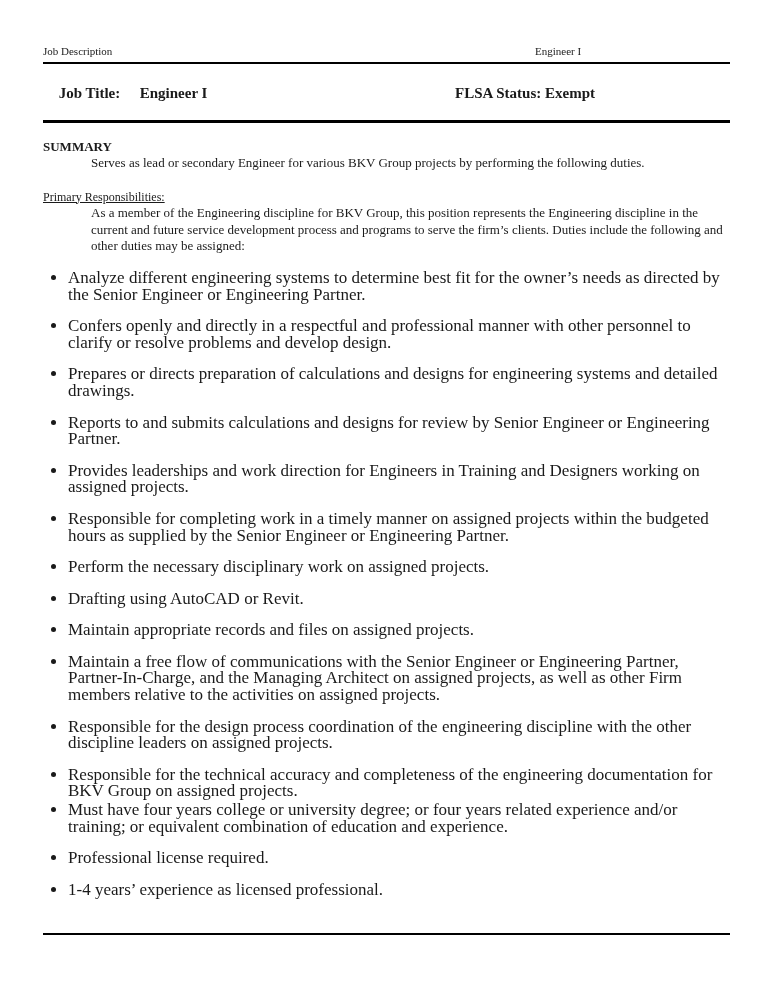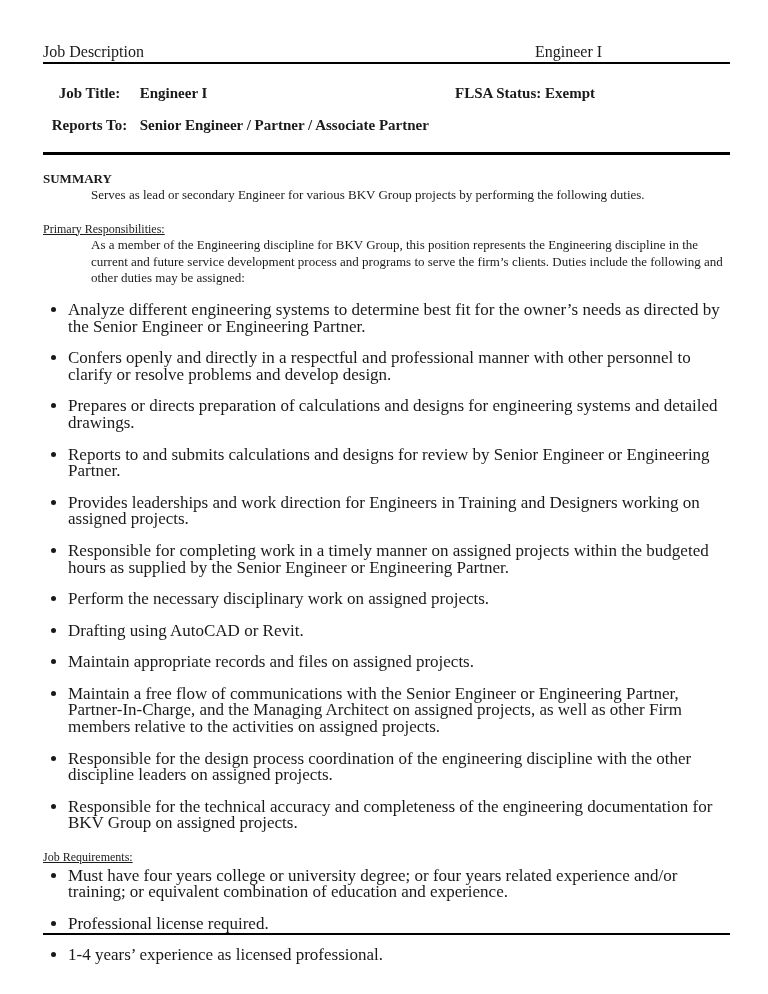--- a/index.html
+++ b/index.html
@@ -16,21 +16,21 @@
     position: absolute;
     left: 43px;
     right: 38px;
     top: 0;
     bottom: 0;
   }
   
   .hdr-row {
     position: relative;
     margin-top: 44px;
-    font-size: 16px;
+    font-size: 11px;
     line-height: 15px;
   }
   .hdr-right {
     position: absolute;
     left: 492px;
     top: 0;
   }
   .rule-thin {
     height: 2px;
     background: #000;
@@ -121,24 +121,20 @@
     <span class="hdr-right">Engineer I</span>
   </div>
   <div class="rule-thin"></div>
 
   <div class="meta-row">
     <span class="meta-label">Job Title:</span>
     <span>Engineer I</span>
     <span class="flsa">FLSA Status: Exempt</span>
   </div>
 
-  <div class="meta-row" style="margin-top:15px;">
-    <span class="meta-label">Reports To:</span>
-    <span>Senior Engineer / Partner / Associate Partner</span>
-  </div>
 
   <div class="rule-thick"></div>
 
   <div class="section-heading-bold">SUMMARY</div>
   <div class="body-text">Serves as lead or secondary Engineer for various BKV Group projects by performing the following duties.</div>
 
   <div class="section-heading-underline">Primary Responsibilities:</div>
   <div class="body-text">As a member of the Engineering discipline for BKV Group, this position represents the Engineering discipline in the current and future service development process and programs to serve the firm’s clients. Duties include the following and other duties may be assigned:</div>
 
   <ul class="bullets">
@@ -161,21 +157,20 @@
 
       <li><span>Maintain appropriate records and files on assigned projects.</span></li>
 
       <li><span>Maintain a free flow of communications with the Senior Engineer or Engineering Partner, Partner-In-Charge, and the Managing Architect on assigned projects, as well as other Firm members relative to the activities on assigned projects.</span></li>
 
       <li><span>Responsible for the design process coordination of the engineering discipline with the other discipline leaders on assigned projects.</span></li>
 
       <li><span>Responsible for the technical accuracy and completeness of the engineering documentation for BKV Group on assigned projects.</span></li>
     </ul>
 
-  <div class="section-heading-underline">Job Requirements:</div>
   <ul class="bullets tight">
 
       <li><span>Must have four years college or university degree; or four years related experience and/or training; or equivalent combination of education and experience.</span></li>
 
       <li><span>Professional license required.</span></li>
 
       <li><span>1-4 years’ experience as licensed professional.</span></li>
     </ul>
 
 </div>

